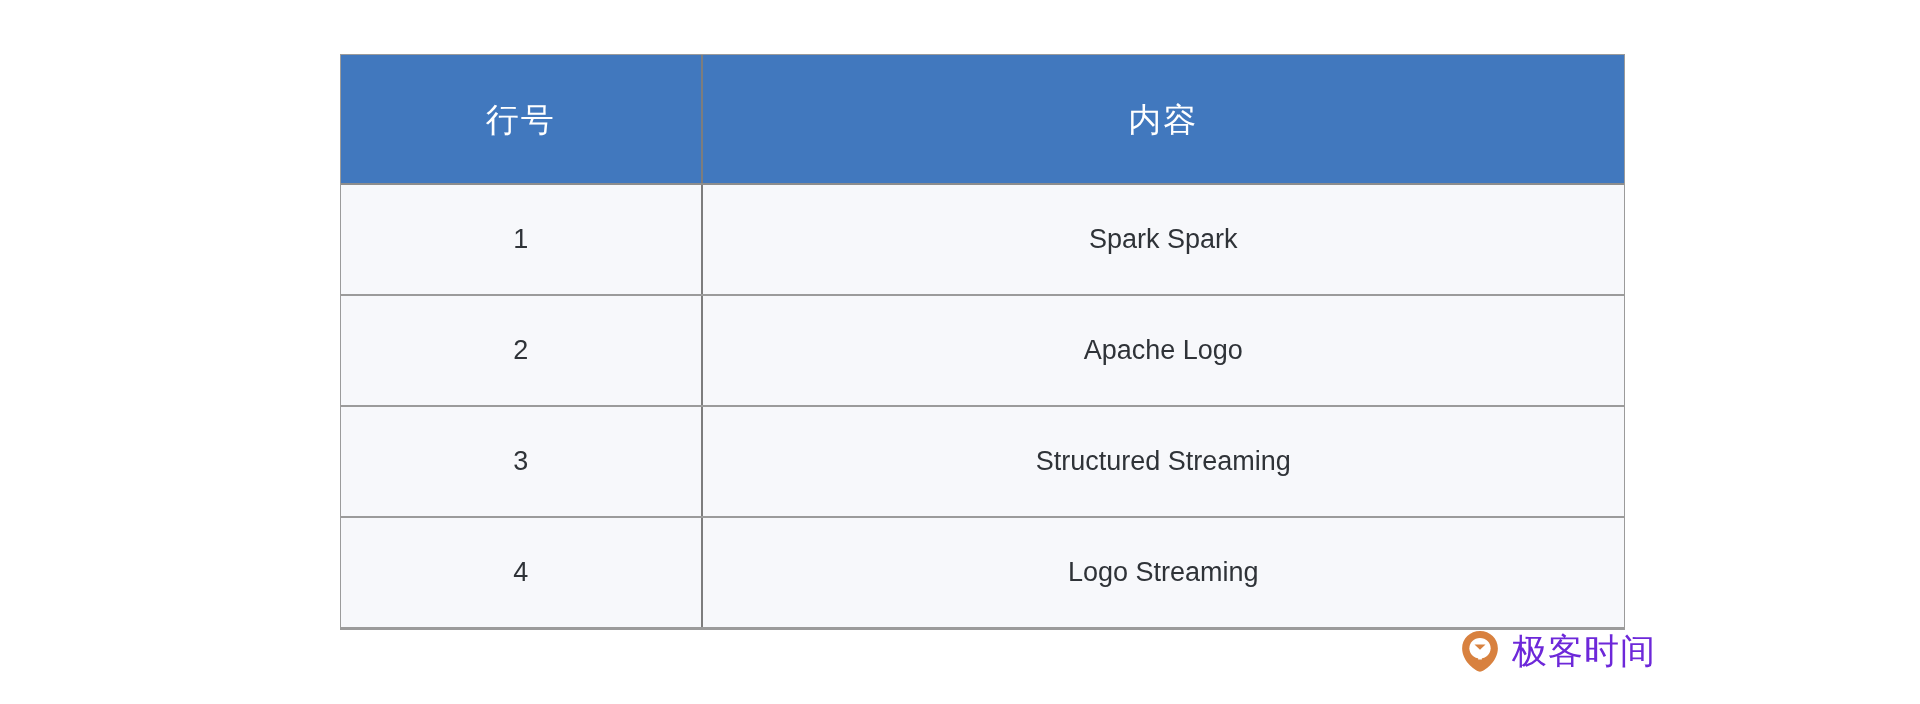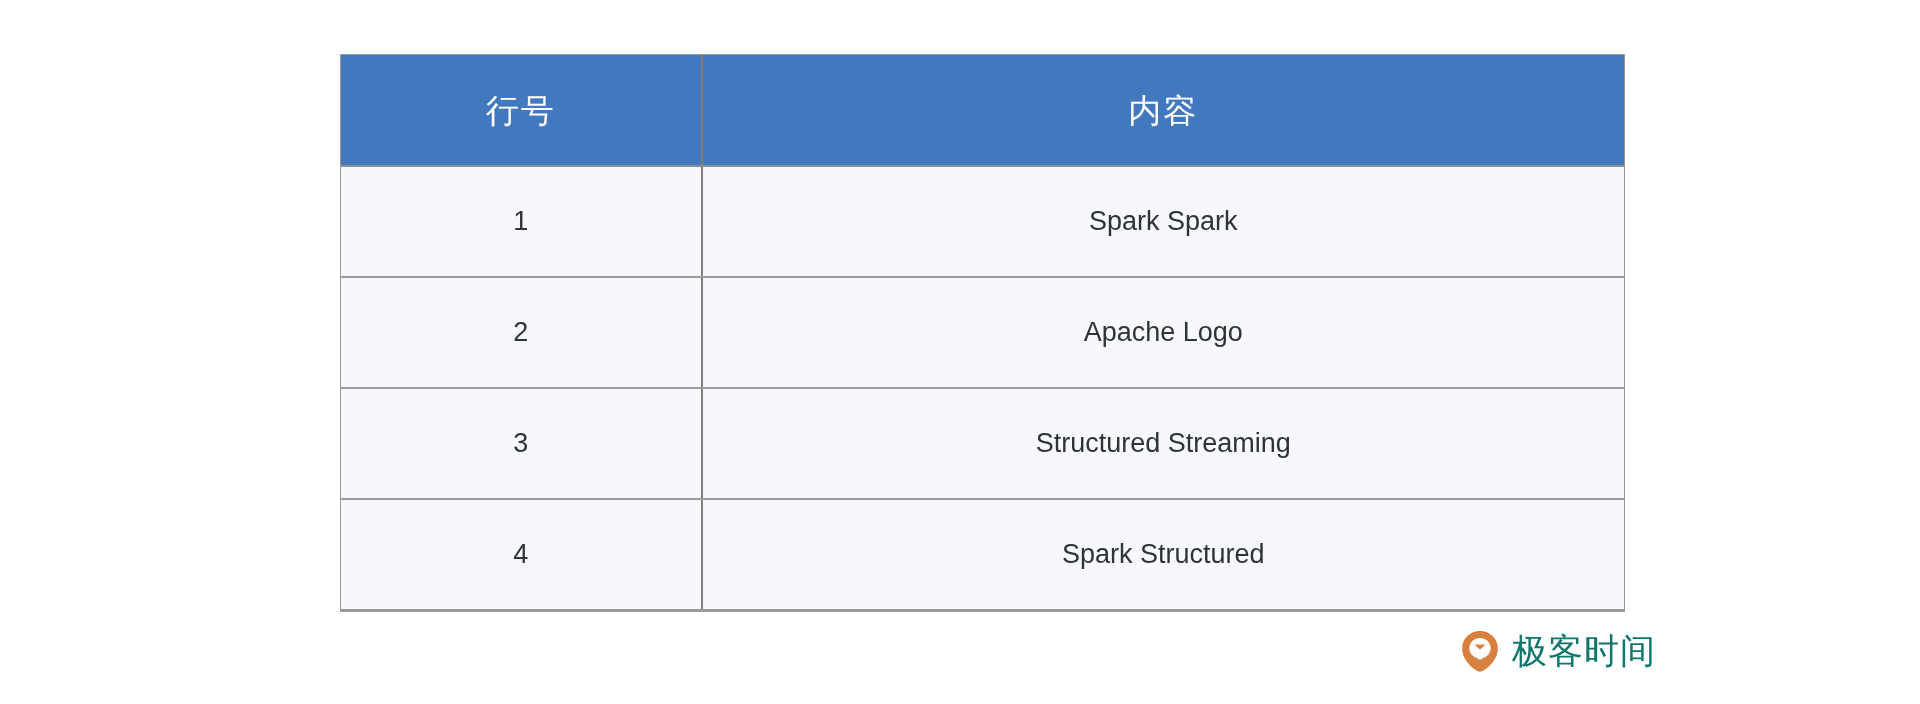--- a/index.html
+++ b/index.html
@@ -41,21 +41,21 @@
   col.col-index { width: 28.1%; }
   col.col-content { width: 71.9%; }
 
   thead tr.header-row th {
     background: #4178be;
     color: #ffffff;
     font-weight: 400;
     font-size: 33px;
     line-height: 1;
     height: 110px;
-    padding: 0;
+    padding: 9px;
     text-align: center;
     vertical-align: middle;
     letter-spacing: 2px;
     border-bottom: 2px solid #8d8d8d;
   }
   thead tr.header-row th.th-index {
     border-right: 2px solid #7d7d7d;
   }
 
   tbody tr.data-row td {
@@ -87,21 +87,21 @@
     gap: 10px;
   }
   .brand-mark {
     width: 44px;
     height: 44px;
     flex: 0 0 44px;
     display: block;
   }
   .brand-text {
     font-size: 35px;
-    color: #0f766e;
+    color: #6d28d9;
     line-height: 1;
     letter-spacing: 1px;
     white-space: nowrap;
     font-family: "DejaVu Sans", "Liberation Sans", sans-serif;
   }
 </style>
 </head>
 <body>
 
 <div id="page">
@@ -126,21 +126,21 @@
         <tr class="data-row">
           <td class="cell-index">2</td>
           <td class="cell-content">Apache Logo</td>
         </tr>
         <tr class="data-row">
           <td class="cell-index">3</td>
           <td class="cell-content">Structured Streaming</td>
         </tr>
         <tr class="data-row">
           <td class="cell-index">4</td>
-          <td class="cell-content">Spark Structured</td>
+          <td class="cell-content">Logo Streaming</td>
         </tr>
       </tbody>
     </table>
   </div>
 
   <div class="brand">
     <svg class="brand-mark" viewBox="0 0 64 64">
       <path d="M32 3
                C17.5 3 6 14.2 6 28.2
                C6 37.4 11.2 46.6 17.6 53.1

